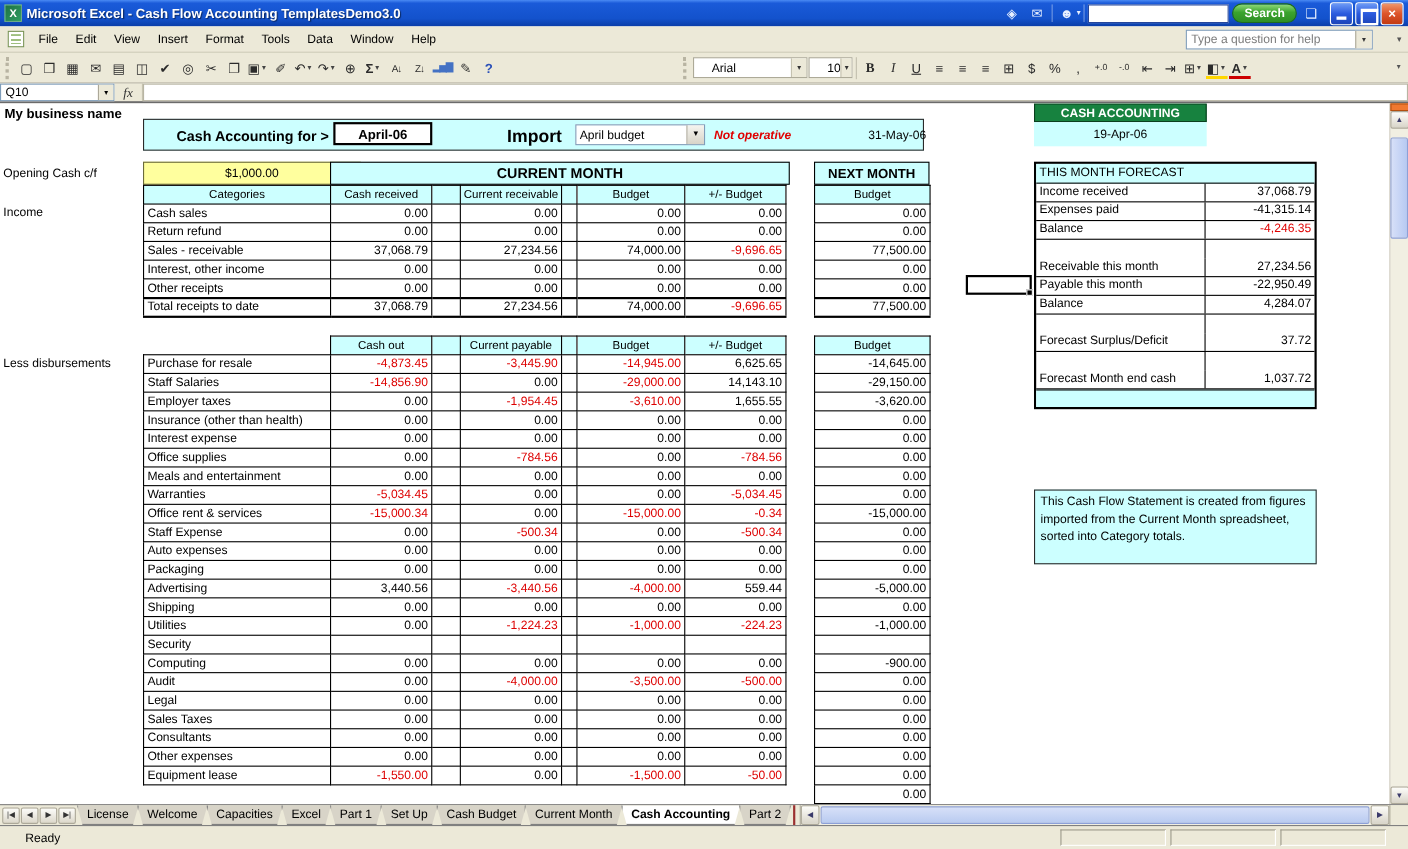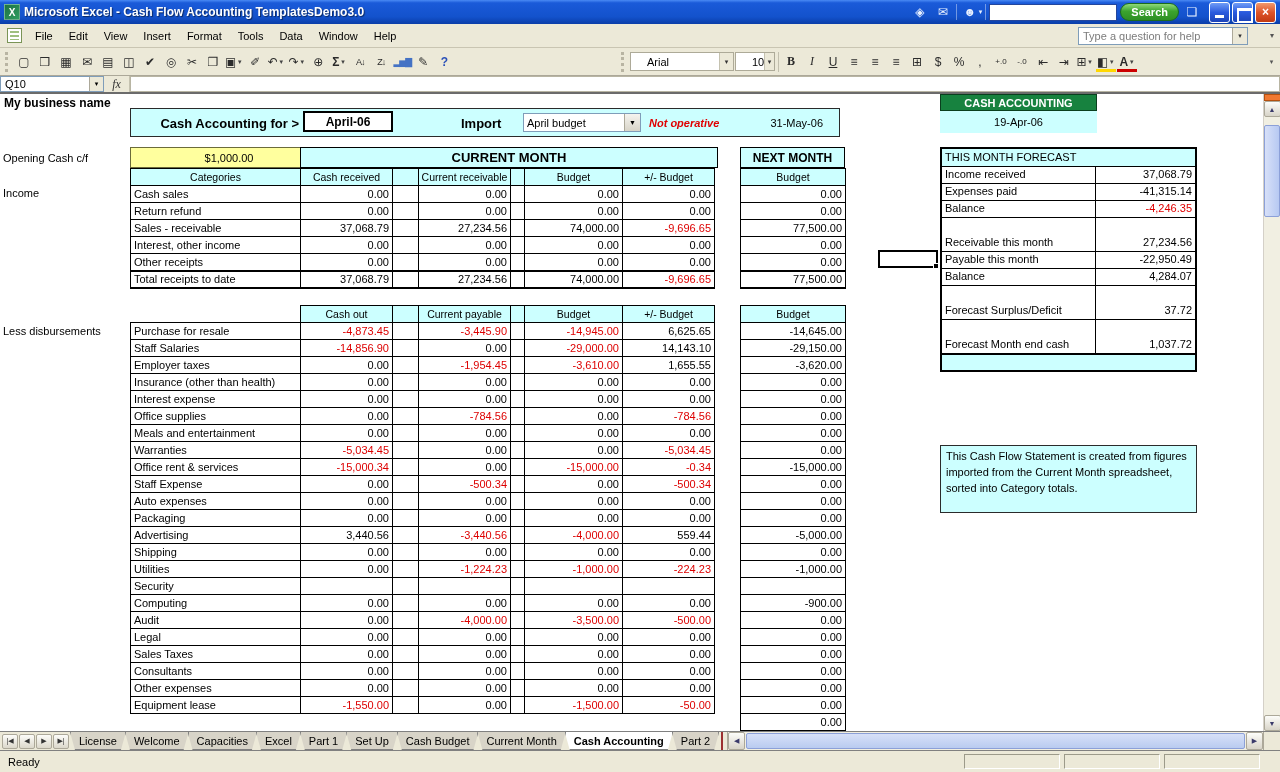--- a/index.html
+++ b/index.html
@@ -77,26 +77,26 @@
 .formula-input{flex:1;background:#fff;border:1px solid #b8b5a3}
 
 
 .sheet{position:absolute;left:0;top:94px;width:1263px;height:637px;background:#fff;overflow:hidden}
 .abs{position:absolute}
 .biz-name{left:4px;top:2px;font-weight:bold;font-size:12px}
 .ctrl-strip{left:130px;top:14px;width:710px;height:29px;background:#ccffff;border:1px solid #2a2a2a}
 .caf-label{left:4px;top:7px;width:164px;text-align:right;font-weight:bold;font-size:13px}
 .month-box{left:172px;top:2px;width:90px;height:21px;background:#fff;border:2px solid #000;font-weight:bold;font-size:12px;
   display:flex;align-items:center;justify-content:center}
-.import-label{left:330px;top:7px;font-weight:bold;font-size:13px}
+.import-label{left:330px;top:7px;font-weight:bold;font-size:16px}
 .import-combo{left:392px;top:4px;width:118px;height:19px;background:#fff;border:1px solid #7f9db9;display:flex;align-items:center;font-size:11px;padding-left:3px}
 .import-combo .dd{margin-left:auto;width:16px;height:100%;background:linear-gradient(#f5f4ef,#d8d4c8);border-left:1px solid #aca899;
   display:flex;align-items:center;justify-content:center;font-size:7px}
 .not-operative{left:518px;top:8px;color:#e00000;font-style:italic;font-weight:bold;font-size:11px}
-.strip-date{left:620px;top:8px;width:72px;text-align:right;font-size:11px}
+.strip-date{left:639px;top:8px;width:72px;text-align:right;font-size:11px}
 .ca-green{left:940px;top:0;width:157px;height:17px;background:#17823f;color:#fff;font-weight:bold;font-size:11px;
   display:flex;align-items:center;justify-content:center;border:1px solid #0a3f1e}
 .ca-date{left:940px;top:17px;width:157px;height:22px;background:#ccffff;display:flex;align-items:center;justify-content:center}
 .opening-label{left:3px;top:58px}
 .opening-value{left:130px;top:53px;width:198px;height:21px;background:#ffff9e;border:1px solid #6b6b3a;
   display:flex;align-items:center;justify-content:center}
 .cm-head{left:300px;top:53px;width:418px;height:21px;background:#ccffff;border:1px solid #000;
   display:flex;align-items:center;justify-content:center;font-weight:bold;font-size:13px}
 .nm-head{left:740px;top:53px;width:105px;height:21px;background:#ccffff;border:1px solid #000;
   display:flex;align-items:center;justify-content:center;font-weight:bold;font-size:12px}
@@ -153,21 +153,21 @@
 .tab.active{background:#fff;font-weight:bold}
 .tab-splitter{width:6px;background:#ece9d8;border-left:2px solid #9c3030;margin-left:2px}
 .hscroll{flex:1;display:flex;align-items:stretch;background:#f1efe2;border-left:1px solid #aca899}
 .hscroll .sb-btn{height:auto}
 .hthumb{flex:1;margin:1px;background:linear-gradient(180deg,#d7e0f8,#b9cbf0);border:1px solid #8ca0d8;border-radius:2px}
 .corner-box{width:17px;background:#ece9d8;border-left:1px solid #aca899}
 
 
 .statusbar{position:absolute;left:0;top:750px;width:1280px;height:22px;background:#ece9d8;border-top:1px solid #808080;
   display:flex;align-items:center;font-size:11px}
-.status-ready{margin-left:8px}
+.status-ready{margin-left:23px}
 .status-cells{margin-left:auto;display:flex;margin-right:20px}
 .status-cell{width:96px;height:15px;border:1px solid;border-color:#9c9a8a #fff #fff #9c9a8a;margin-left:4px}
 </style>
 </head>
 <body>
 
 <div id="app" data-name="excel-window">
 
   <div class="titlebar" data-name="titlebar">
     <span class="app-icon" data-name="excel-app-icon">X</span>

